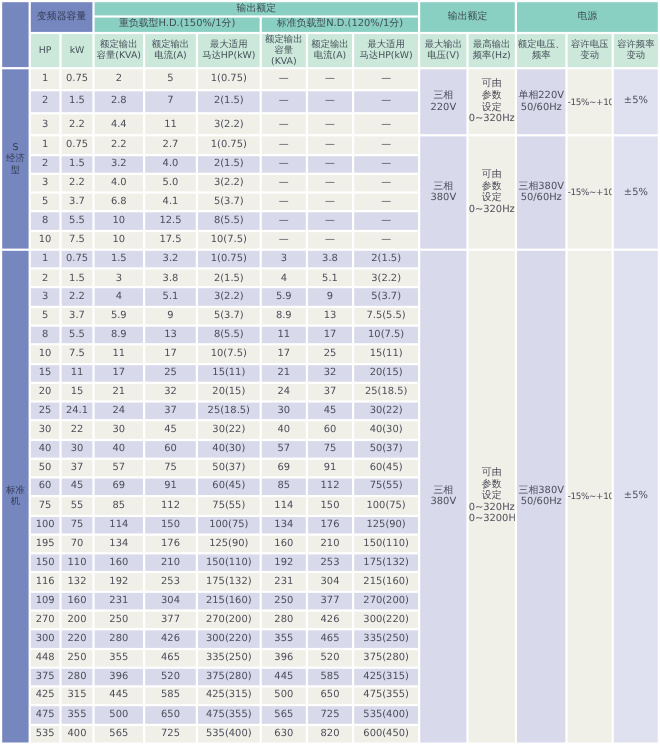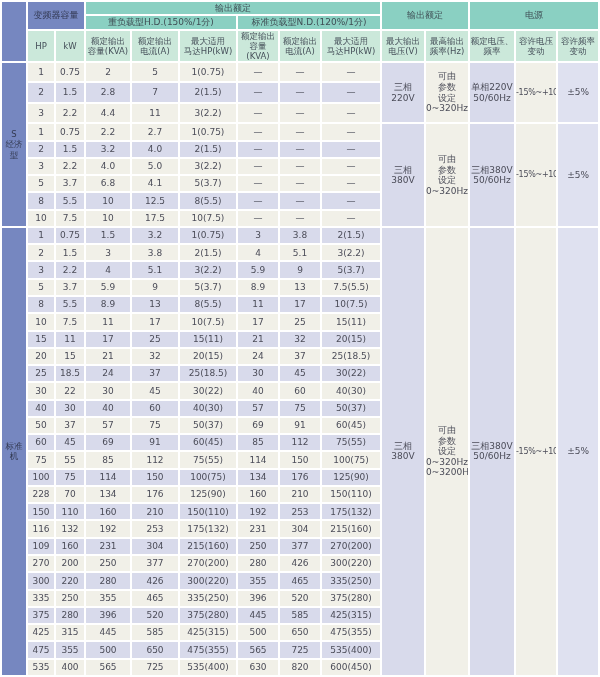--- a/index.html
+++ b/index.html
@@ -289,21 +289,21 @@
           <td class="cream">15</td>
           <td class="cream">21</td>
           <td class="cream">32</td>
           <td class="cream">20(15)</td>
           <td class="cream">24</td>
           <td class="cream">37</td>
           <td class="cream">25(18.5)</td>
         </tr>
         <tr>
           <td class="lav">25</td>
-          <td class="lav">18.5</td>
+          <td class="lav">24.1</td>
           <td class="lav">24</td>
           <td class="lav">37</td>
           <td class="lav">25(18.5)</td>
           <td class="lav">30</td>
           <td class="lav">45</td>
           <td class="lav">30(22)</td>
         </tr>
         <tr>
           <td class="cream">30</td>
           <td class="cream">22</td>
@@ -358,21 +358,21 @@
           <td class="lav">100</td>
           <td class="lav">75</td>
           <td class="lav">114</td>
           <td class="lav">150</td>
           <td class="lav">100(75)</td>
           <td class="lav">134</td>
           <td class="lav">176</td>
           <td class="lav">125(90)</td>
         </tr>
         <tr>
-          <td class="cream">228</td>
+          <td class="cream">195</td>
           <td class="cream">70</td>
           <td class="cream">134</td>
           <td class="cream">176</td>
           <td class="cream">125(90)</td>
           <td class="cream">160</td>
           <td class="cream">210</td>
           <td class="cream">150(110)</td>
         </tr>
         <tr>
           <td class="lav">150</td>
@@ -418,21 +418,21 @@
           <td class="lav">300</td>
           <td class="lav">220</td>
           <td class="lav">280</td>
           <td class="lav">426</td>
           <td class="lav">300(220)</td>
           <td class="lav">355</td>
           <td class="lav">465</td>
           <td class="lav">335(250)</td>
         </tr>
         <tr>
-          <td class="cream">335</td>
+          <td class="cream">448</td>
           <td class="cream">250</td>
           <td class="cream">355</td>
           <td class="cream">465</td>
           <td class="cream">335(250)</td>
           <td class="cream">396</td>
           <td class="cream">520</td>
           <td class="cream">375(280)</td>
         </tr>
         <tr>
           <td class="lav">375</td>

